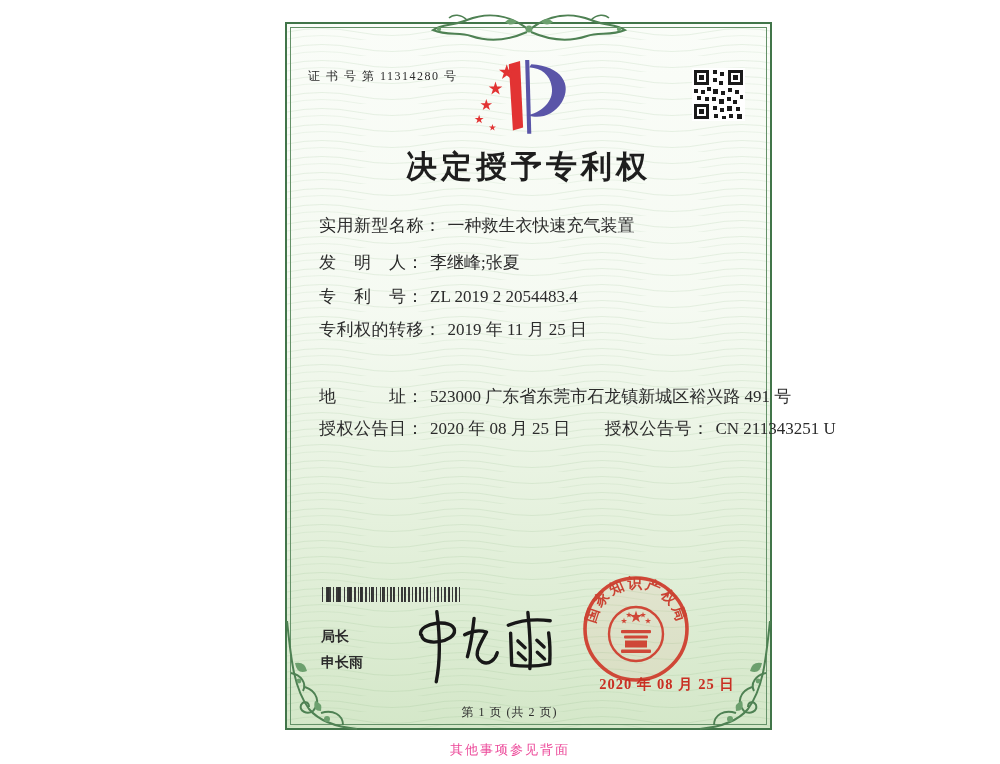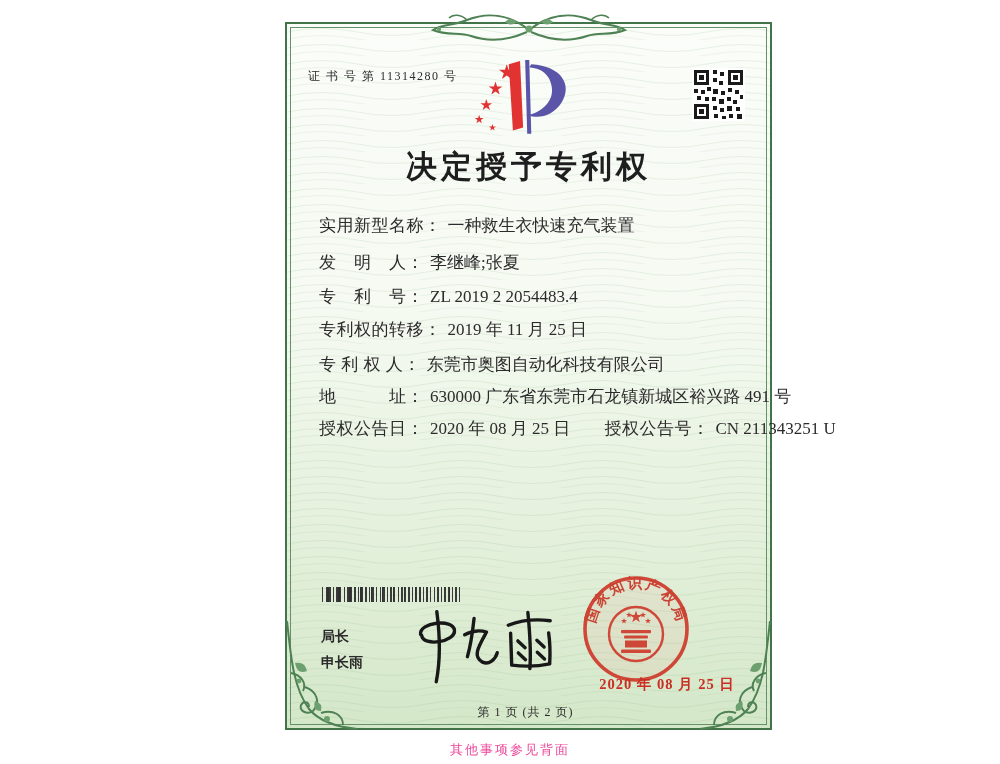--- a/index.html
+++ b/index.html
@@ -41,21 +41,21 @@
       repeating-linear-gradient(90deg,#3a3a3a 0 1.4px,transparent 1.4px 3.6px),
       repeating-linear-gradient(90deg,transparent 0 5px,#303030 5px 7.4px,transparent 7.4px 11px);
   }
   .director{position:absolute;left:34px;top:600px;font-size:14px;font-weight:600;line-height:26px;}
   .signature{position:absolute;left:120px;top:578px;width:160px;height:86px;transform:rotate(-2deg);}
   .seal{position:absolute;left:294px;top:550px;width:110px;height:110px;opacity:.92;}
   .seal-date{
     position:absolute;left:300px;top:651px;width:160px;text-align:center;
     color:#c92f23;font-size:14.5px;font-weight:600;letter-spacing:1px;
   }
-  .page-info{position:absolute;left:0;top:680px;width:445px;text-align:center;font-size:12px;letter-spacing:1px;margin-left:16px;}
+  .page-info{position:absolute;left:0;top:680px;width:445px;text-align:center;font-size:12px;letter-spacing:1px;}
   .back-note{
     position:absolute;left:285px;top:741px;width:450px;text-align:center;
     font-size:13px;letter-spacing:2px;color:#ec4899;
   }
   .orn-top{position:absolute;left:50%;top:-14px;transform:translateX(-50%);width:240px;height:40px;}
   .orn-bl{position:absolute;left:-6px;bottom:-5px;width:82px;height:116px;}
   .orn-br{position:absolute;right:-6px;bottom:-5px;width:82px;height:116px;transform:scaleX(-1);}
 </style>
 </head>
 <body>
@@ -184,25 +184,22 @@
     </div>
     <div class="row r2">
       <span class="lbl">发　明　人：</span><span class="val">李继峰;张夏</span>
     </div>
     <div class="row r3">
       <span class="lbl">专　利　号：</span><span class="val">ZL 2019 2 2054483.4</span>
     </div>
     <div class="row r4">
       <span class="lbl">专利权的转移：</span><span class="val">2019 年 11 月 25 日</span>
     </div>
-    <div class="row r5">
-      <span class="lbl">专 利 权 人：</span><span class="val">东莞市奥图自动化科技有限公司</span>
-    </div>
     <div class="row r6">
-      <span class="lbl">地　　　址：</span><span class="val">630000 广东省东莞市石龙镇新城区裕兴路 491 号</span>
+      <span class="lbl">地　　　址：</span><span class="val">523000 广东省东莞市石龙镇新城区裕兴路 491 号</span>
     </div>
     <div class="row r7">
       <span class="lbl">授权公告日：</span><span class="val">2020 年 08 月 25 日</span>
       <span class="lbl col2">授权公告号：</span><span class="val">CN 211343251 U</span>
     </div>
 
 
     <div class="barcode"></div>
 
     <div class="director">

